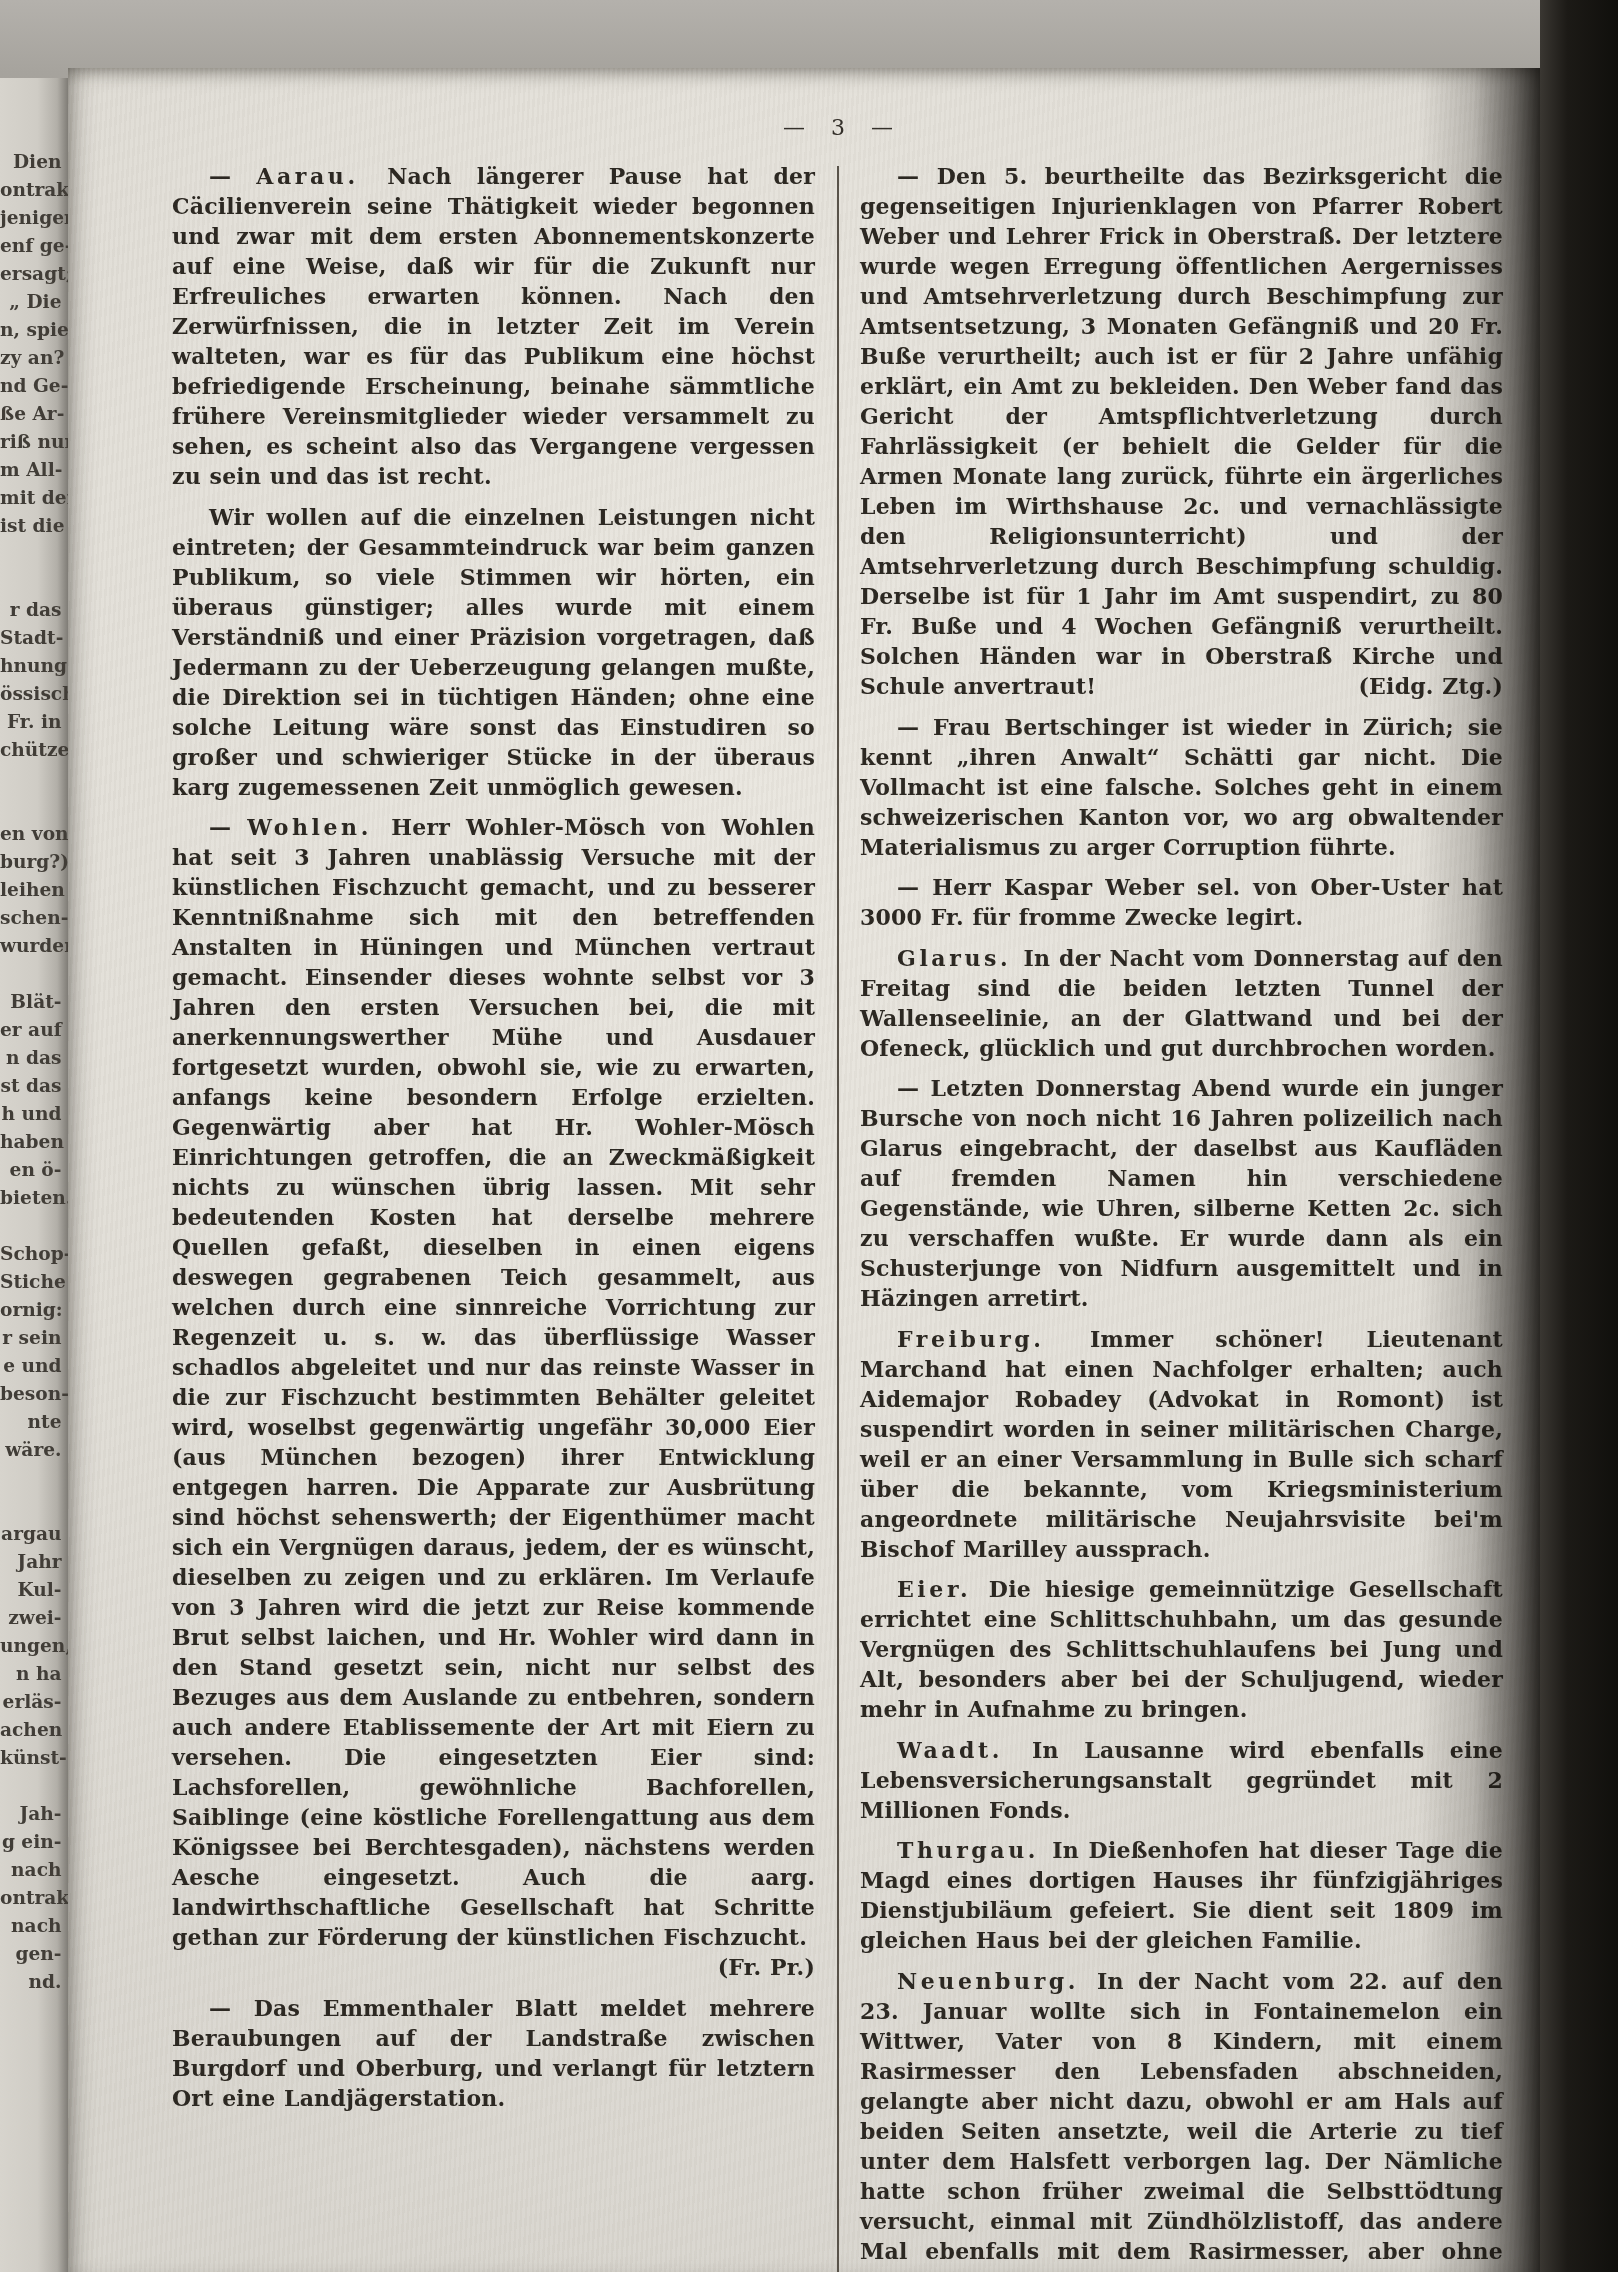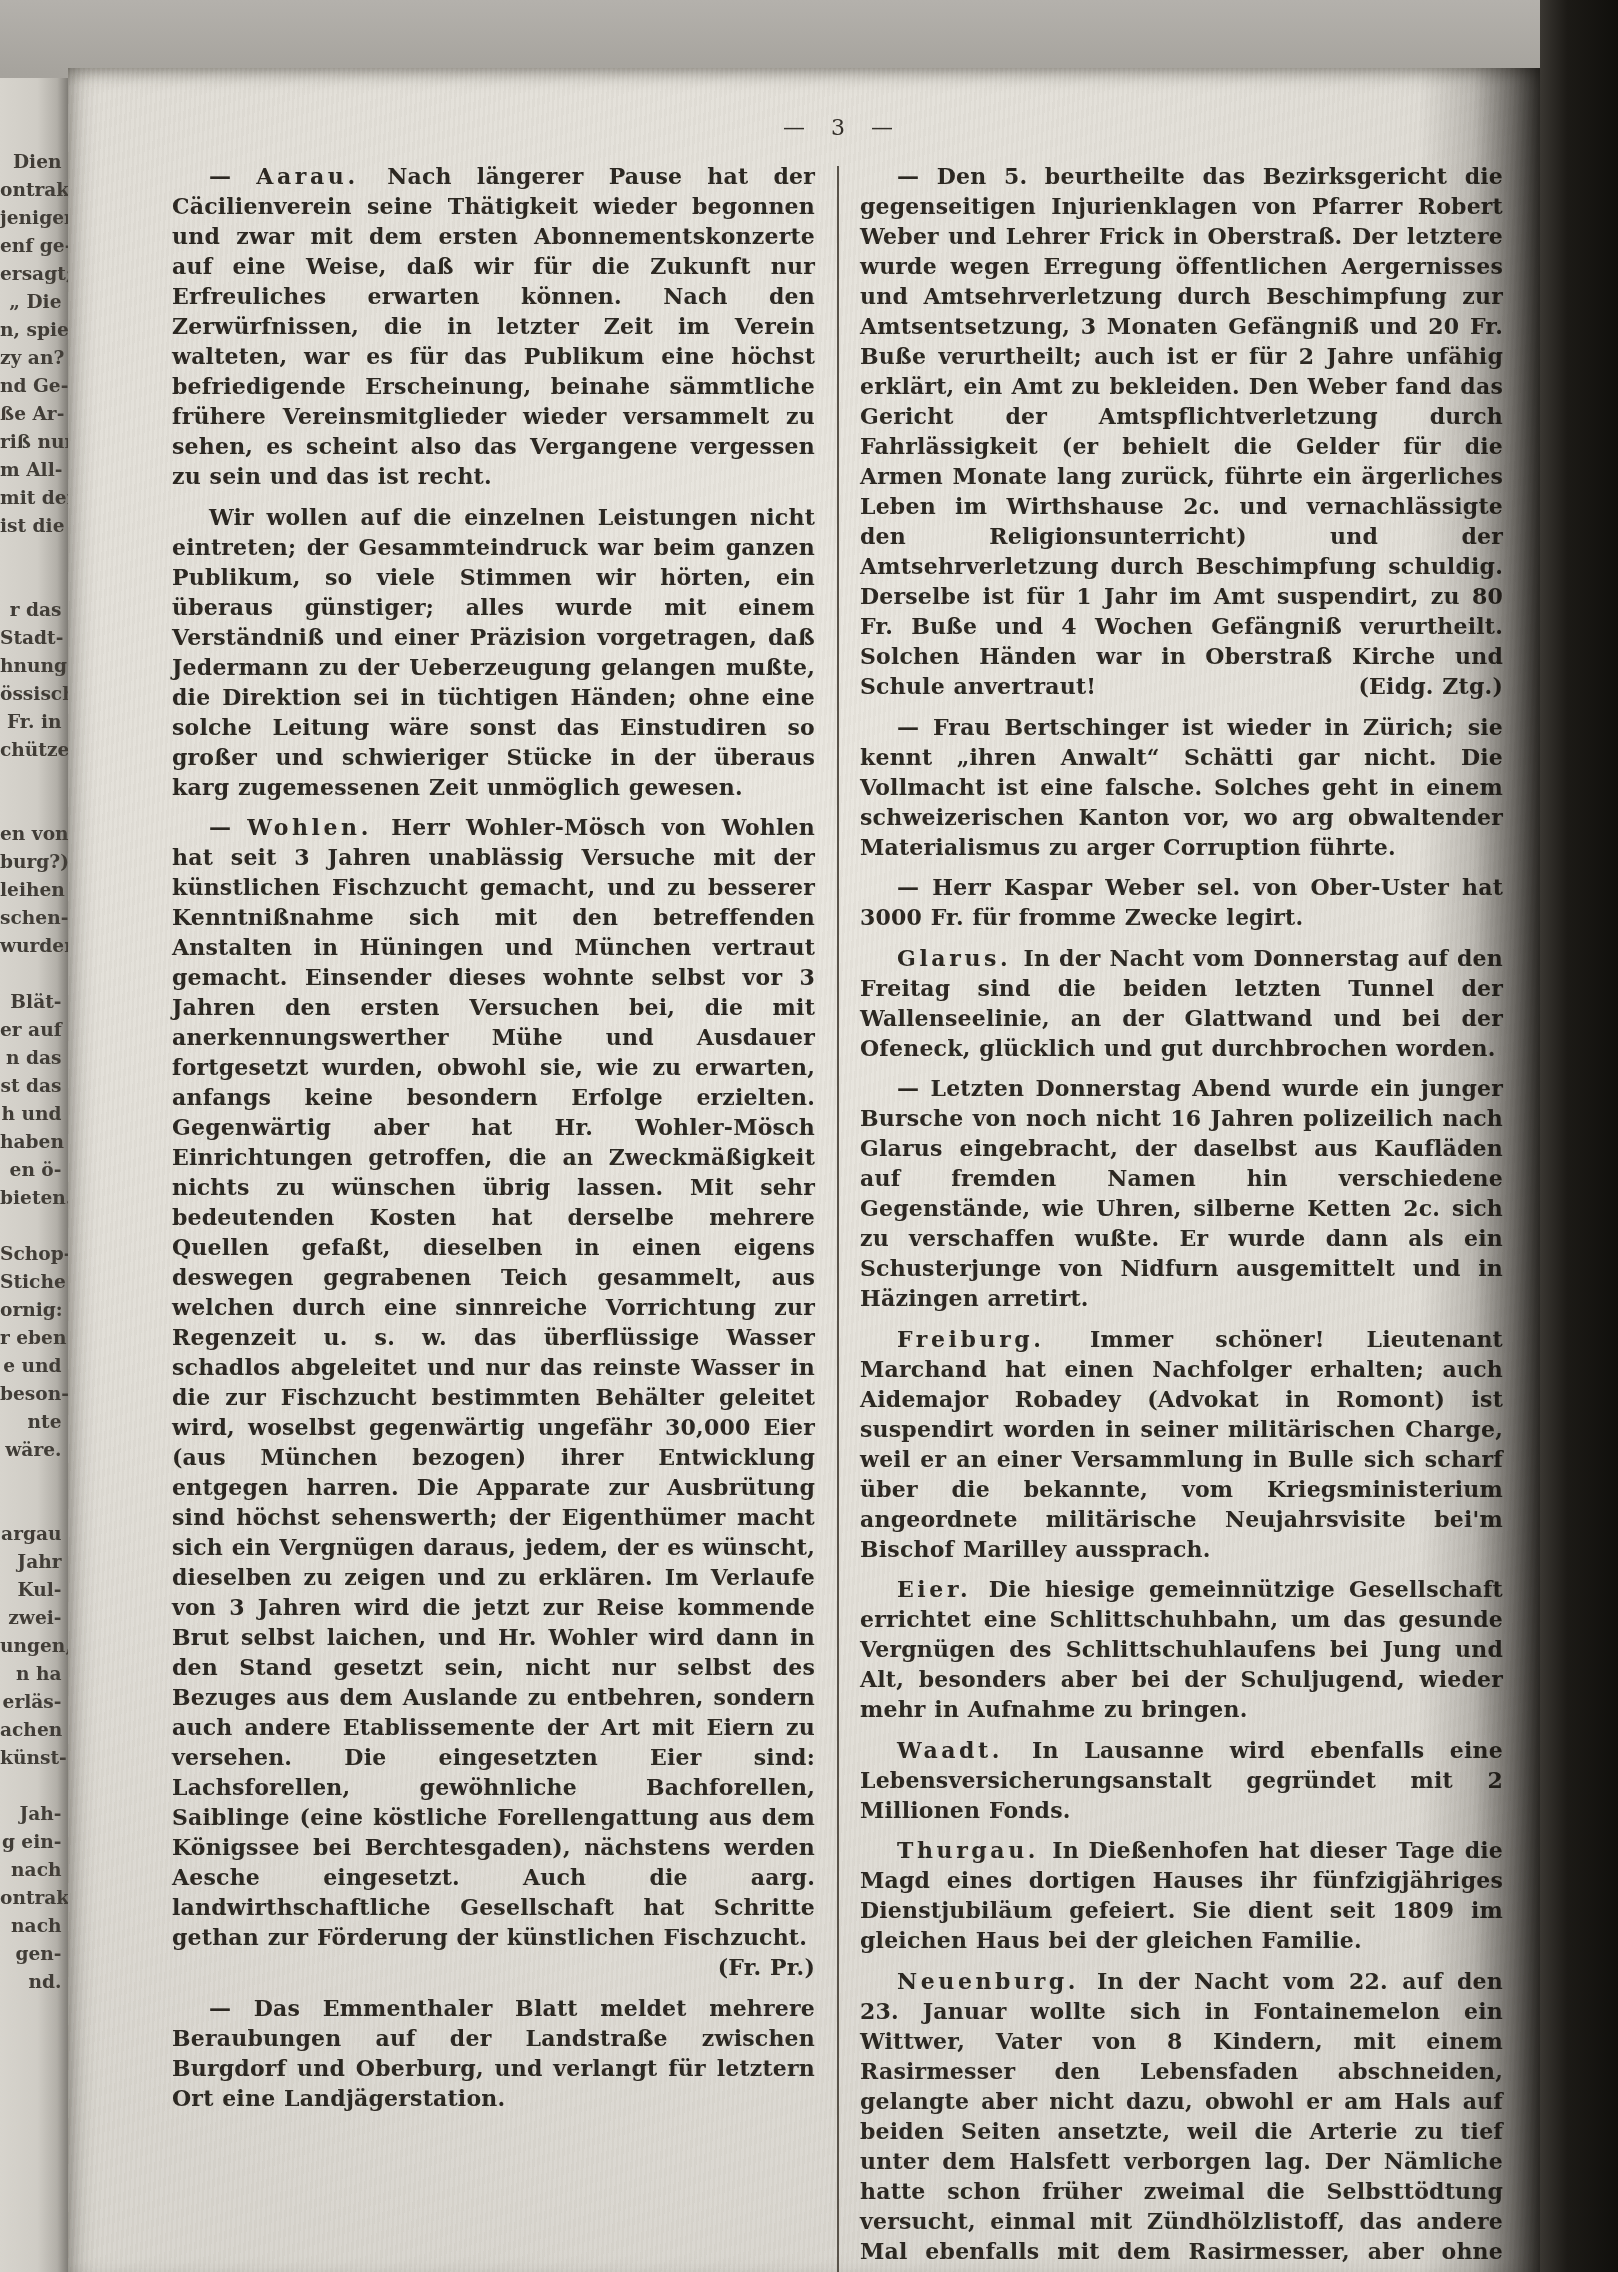--- a/index.html
+++ b/index.html
@@ -157,21 +157,21 @@
       <div class="frag">bieten.</div>
 
       <div class="frag"></div>
 
       <div class="frag">Schop-</div>
 
       <div class="frag">Stiche</div>
 
       <div class="frag">ornig:</div>
 
-      <div class="frag">r eben</div>
+      <div class="frag">r sein</div>
 
       <div class="frag">e und</div>
 
       <div class="frag">beson-</div>
 
       <div class="frag">nte</div>
 
       <div class="frag">wäre.</div>
 
       <div class="frag"></div>

